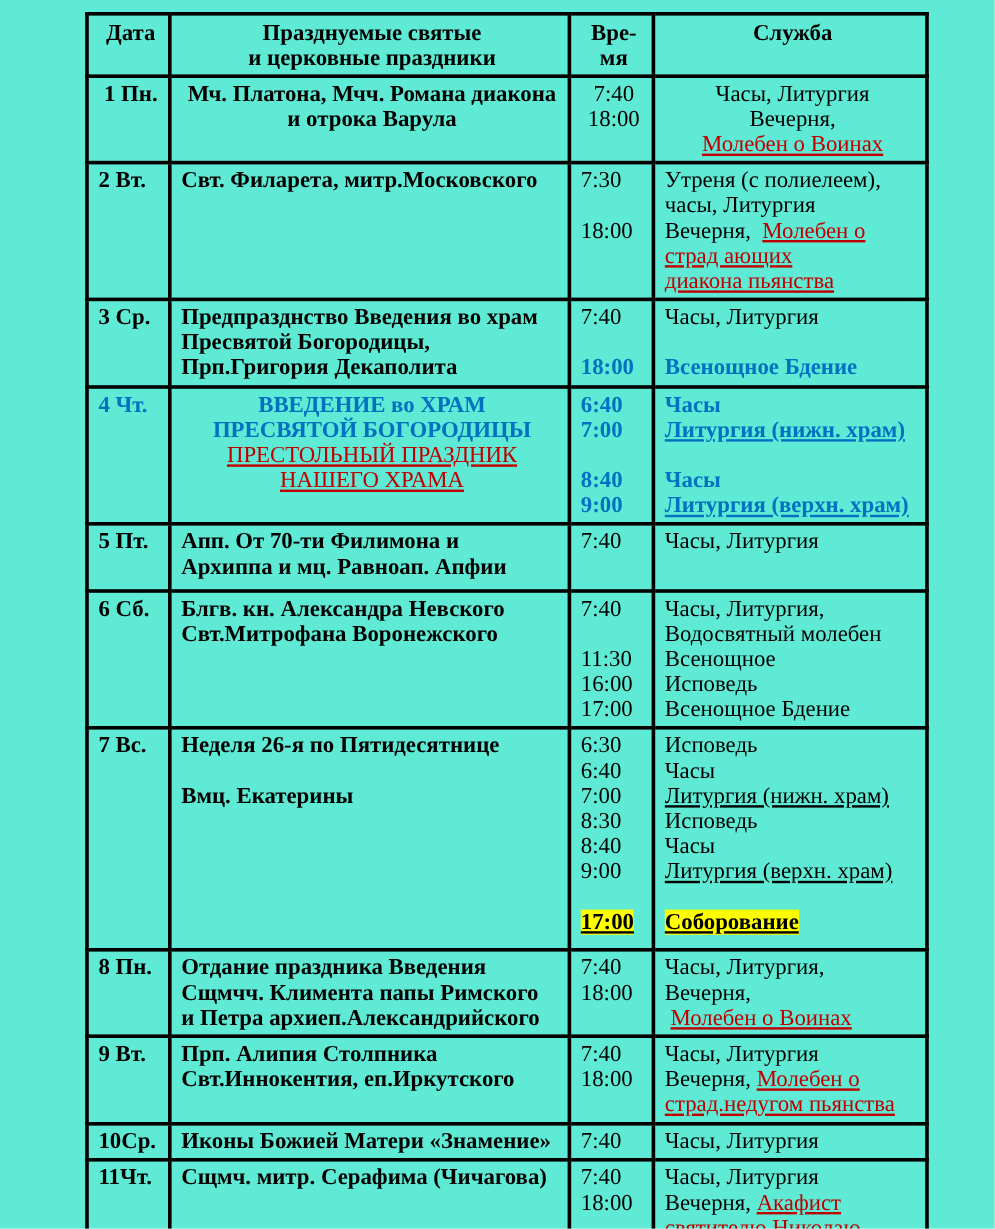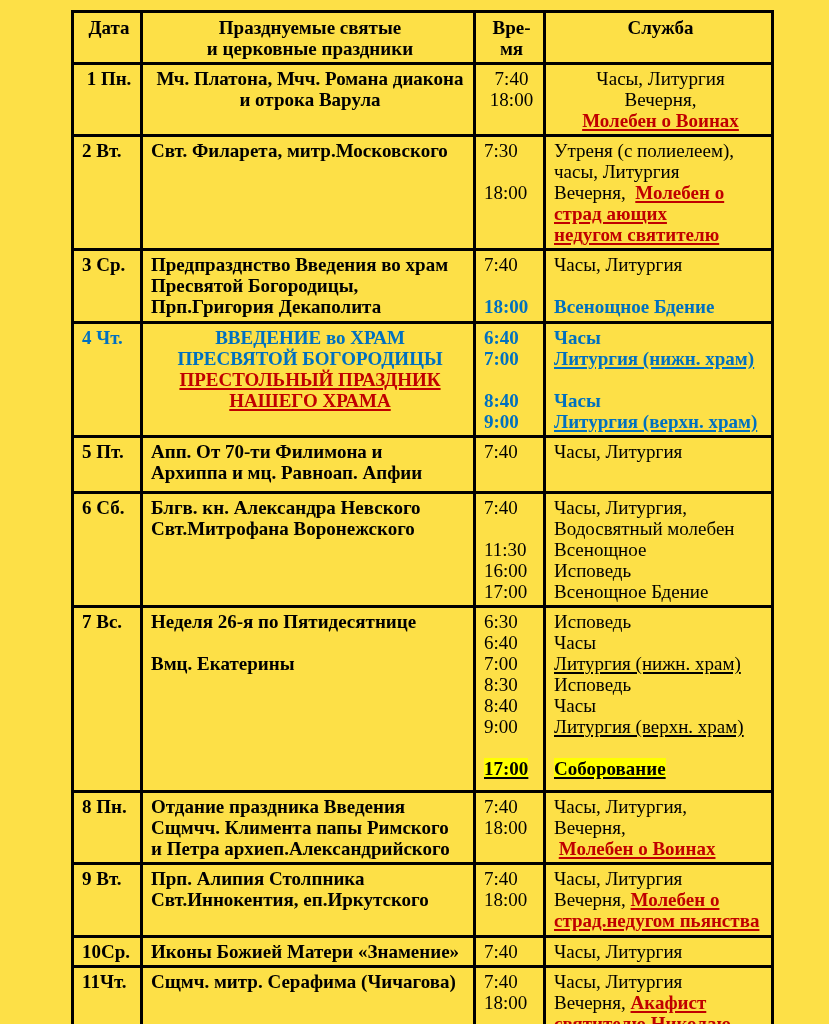--- a/index.html
+++ b/index.html
@@ -1,18 +1,18 @@
 <!DOCTYPE html>
 <html style="--red: #C00000; --blue: #0070C0; --hl: #FFFF00;"><head>
 <meta charset="utf-8">
 <style>
   * { margin: 0; padding: 0; box-sizing: border-box; }
   html, body { background: #ffffff; }
   body { width: 829px; height: 1024px; font-family: "Liberation Serif", serif; }
-  .page { position: relative; width: 829px; height: 1024px; background: #fde047; overflow: hidden; }
+  .page { position: relative; width: 829px; height: 1024px; background: #5eead4; overflow: hidden; }
 
   table.sched {
     position: absolute; left: 71px; top: 10px;
     border-collapse: collapse; table-layout: fixed; width: 700px;
     font-size: 19px; line-height: 21px; color: #000;
   }
   table.sched th, table.sched td {
     border: 3px solid #000;
     vertical-align: top;
     padding: 3px 4px 3px 8px;
@@ -29,21 +29,21 @@
   td.col-date   { padding-left: 6px; font-weight: bold; }
   td.col-feast  { padding-left: 11px; font-weight: bold; }
   td.col-time   { padding-left: 9px; }
   td.col-service{ padding-left: 11px; }
   td.center     { text-align: center; padding-left: 4px; }
 
   .ln { min-height: 21px; white-space: pre-wrap; }
 
   
   .b     { font-weight: bold; }
-  .red   { color: var(--red); font-weight: bold; text-decoration: underline; text-decoration-thickness: 2px; text-underline-offset: 2px; margin-top: 12px; }
+  .red   { color: var(--red); font-weight: normal; text-decoration: underline; text-decoration-thickness: 2px; text-underline-offset: 2px; margin-top: 12px; }
   .blue  { color: var(--blue); font-weight: bold; }
   .blueu { color: var(--blue); font-weight: bold; text-decoration: underline; text-decoration-thickness: 2px; text-underline-offset: 2px; }
   .u     { text-decoration: underline; text-decoration-thickness: 1.5px; text-underline-offset: 2px; }
   .hl    { background: var(--hl); font-weight: bold; text-decoration: underline; text-decoration-thickness: 2px; text-underline-offset: 2px; }
 </style>
 </head>
 <body style="background: rgb(255, 255, 255);">
 
 <div class="page">
   <table class="sched">
@@ -92,21 +92,21 @@
           <td class="col-time">
             <div class="ln"><span>7:30</span></div>
             <div class="ln"></div>
             <div class="ln"><span>18:00</span></div>
           </td>
           <td class="col-service">
             <div class="ln"><span>Утреня (с полиелеем),</span></div>
             <div class="ln"><span>часы, Литургия</span></div>
             <div class="ln"><span>Вечерня,  </span><span class="red">Молебен о</span></div>
             <div class="ln"><span class="red">страд ающих</span></div>
-            <div class="ln"><span class="red">недугом святителю</span></div>
+            <div class="ln"><span class="red">диакона пьянства</span></div>
           </td>
         </tr>
         <tr style="height: 73px;">
           <td class="col-date">
             <div class="ln"><span class="b">3 Ср.</span></div>
           </td>
           <td class="col-feast">
             <div class="ln"><span class="b">Предпразднство Введения во храм</span></div>
             <div class="ln"><span class="b">Пресвятой Богородицы,</span></div>
             <div class="ln"><span class="b">Прп.Григория Декаполита</span></div>

